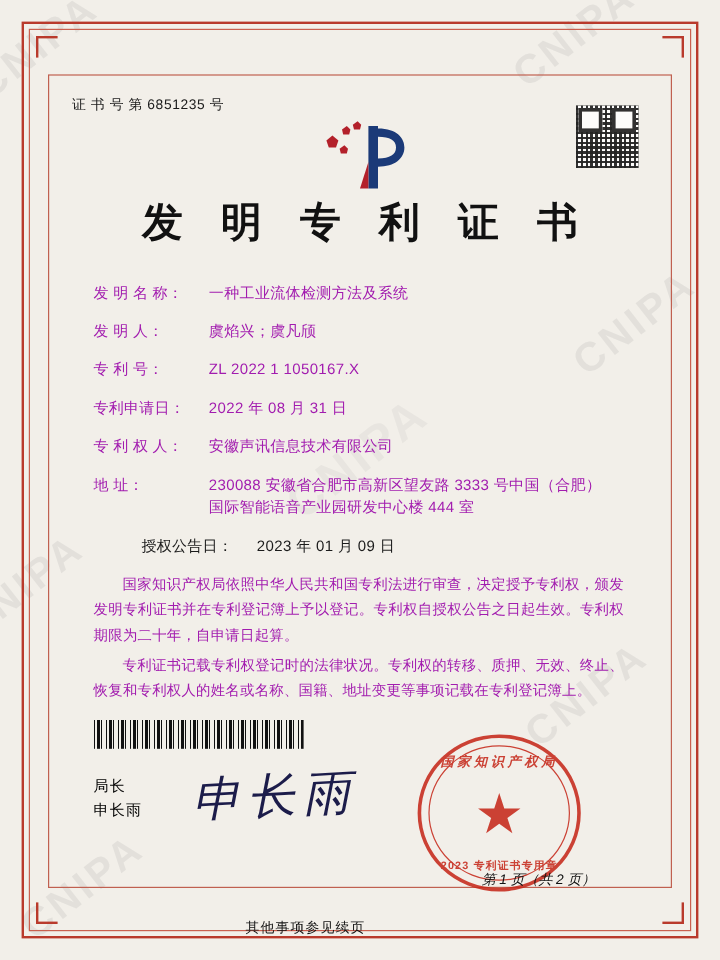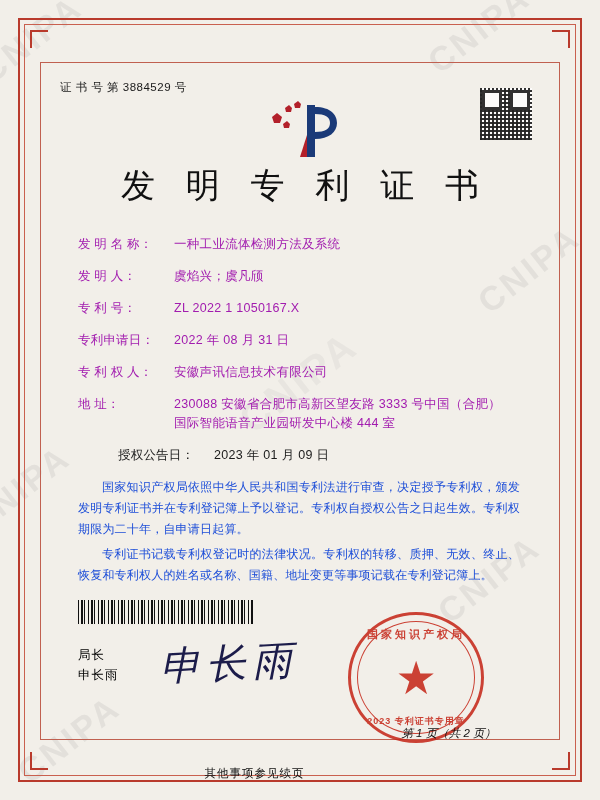--- a/index.html
+++ b/index.html
@@ -123,21 +123,21 @@
     height: 62px;
     margin-top: 4px;
     margin-bottom: 2px;
   }
   .emblem svg { position: absolute; left: 50%; transform: translateX(-50%); top: 0; }
 
   .title {
     text-align: center;
     font-size: 34px;
     letter-spacing: 10px;
-    font-weight: normal;
+    font-weight: bold;
     color: #111;
     font-family: "DejaVu Sans", "Liberation Sans", sans-serif;
     margin: 2px 0 26px 0;
     text-indent: 10px;
   }
 
   .fields {
     padding: 0 18px;
   }
   .field-row {
@@ -172,21 +172,21 @@
   .dual-right { display: flex; flex: 1; }
   .dual-right .field-label { width: 92px; flex: 0 0 92px; }
 
   .paragraph {
     font-size: 12px;
     line-height: 21px;
     text-align: justify;
     text-indent: 24px;
     margin: 0 20px 4px 18px;
     letter-spacing: 0.2px;
-    color: #1d4ed8;
+    color: #a21caf;
   }
 
   .barcode {
     position: absolute;
     left: 78px;
     top: 600px;
     width: 175px;
     height: 24px;
     background-image: repeating-linear-gradient(90deg,
       #111 0 1px, transparent 1px 3px, #111 3px 5px, transparent 5px 6px,
@@ -243,21 +243,21 @@
   }
   .seal-top-text, .seal-bottom-text {
     position: absolute;
     left: 0;
     width: 100%;
     text-align: center;
     font-size: 11px;
     letter-spacing: 3px;
     font-weight: bold;
   }
-  .seal-top-text { top: 12px; }
+  .seal-top-text { top: 12px; font-style: italic; }
   .seal-bottom-text { bottom: 12px; font-size: 9px; letter-spacing: 1px; }
 
   .page-num {
     position: absolute;
     left: 0;
     width: 496px;
     top: 726px;
     text-align: right;
     font-size: 11.5px;
     color: #111;
@@ -291,21 +291,21 @@
 
   <div class="border-outer"></div>
   <div class="corner tl"></div>
   <div class="corner tr"></div>
   <div class="corner bl"></div>
   <div class="corner br"></div>
   <div class="border-inner"></div>
 
   <div class="content">
 
-    <div class="cert-no">证 书 号 第 3884529 号</div>
+    <div class="cert-no">证 书 号 第 6851235 号</div>
 
     <div class="qr"></div>
 
     <div class="emblem">
       <svg width="110" height="62" viewBox="0 0 110 62">
         <polygon points="32,14 37,18 35,24 29,24 27,18" fill="#b3202a"></polygon>
         <polygon points="44,6 47,9 46,13 41,13 40,9" fill="#b3202a"></polygon>
         <polygon points="53,2 56,5 55,9 50,9 49,5" fill="#b3202a"></polygon>
         <polygon points="42,22 45,25 44,29 39,29 38,25" fill="#b3202a"></polygon>
         <path d="M62 6 L62 58 L70 58 L70 6 Z" fill="#1b3a78"></path>

